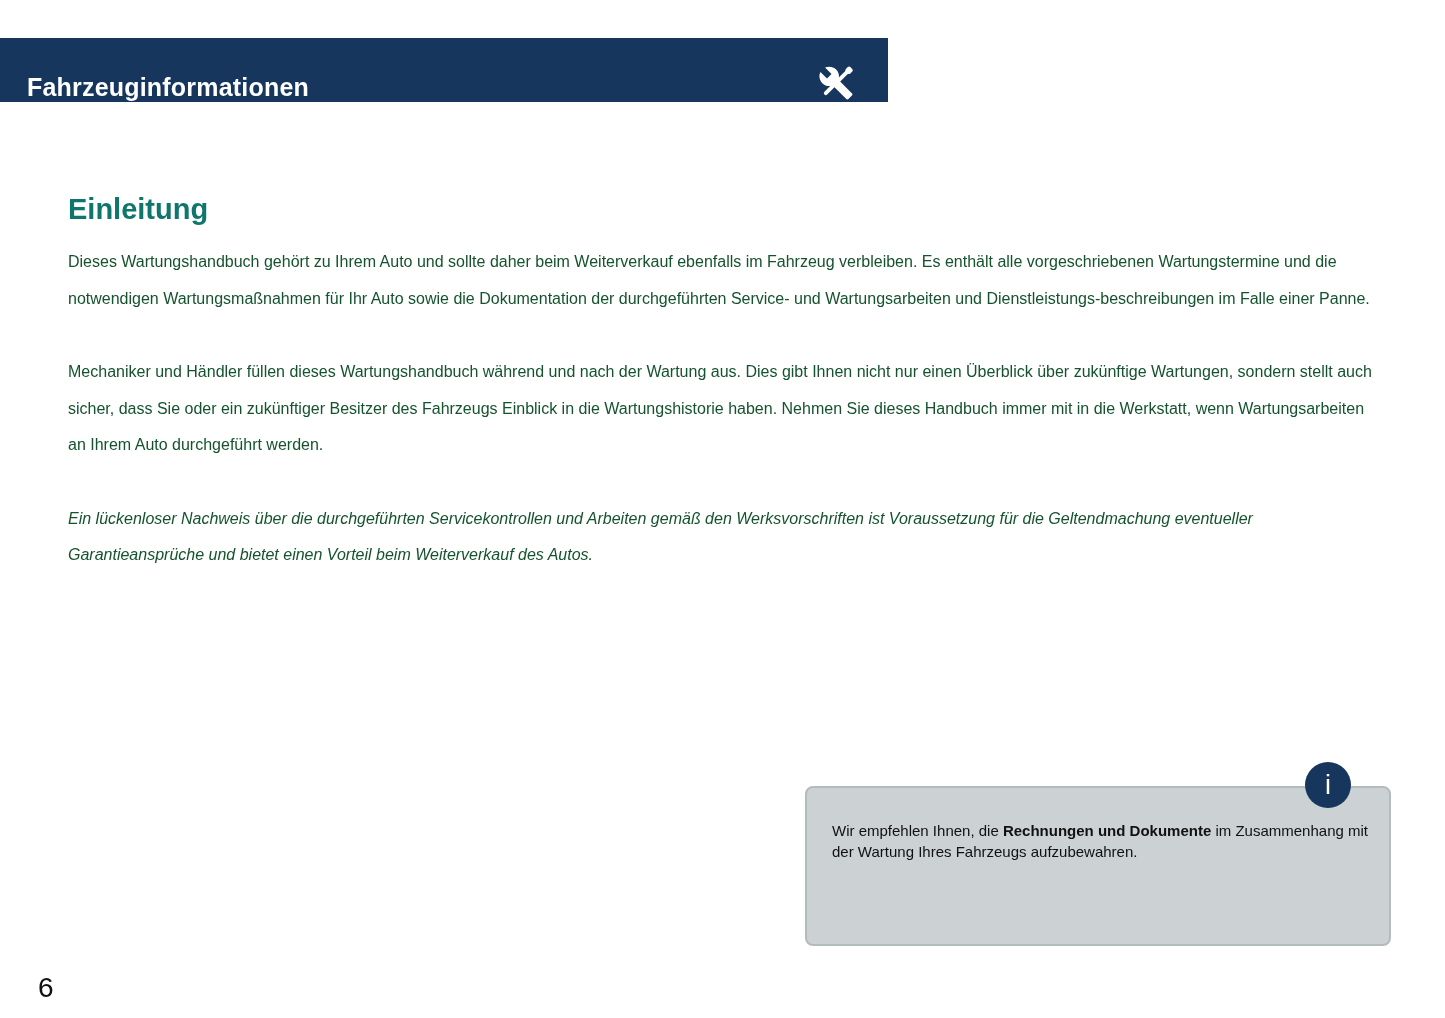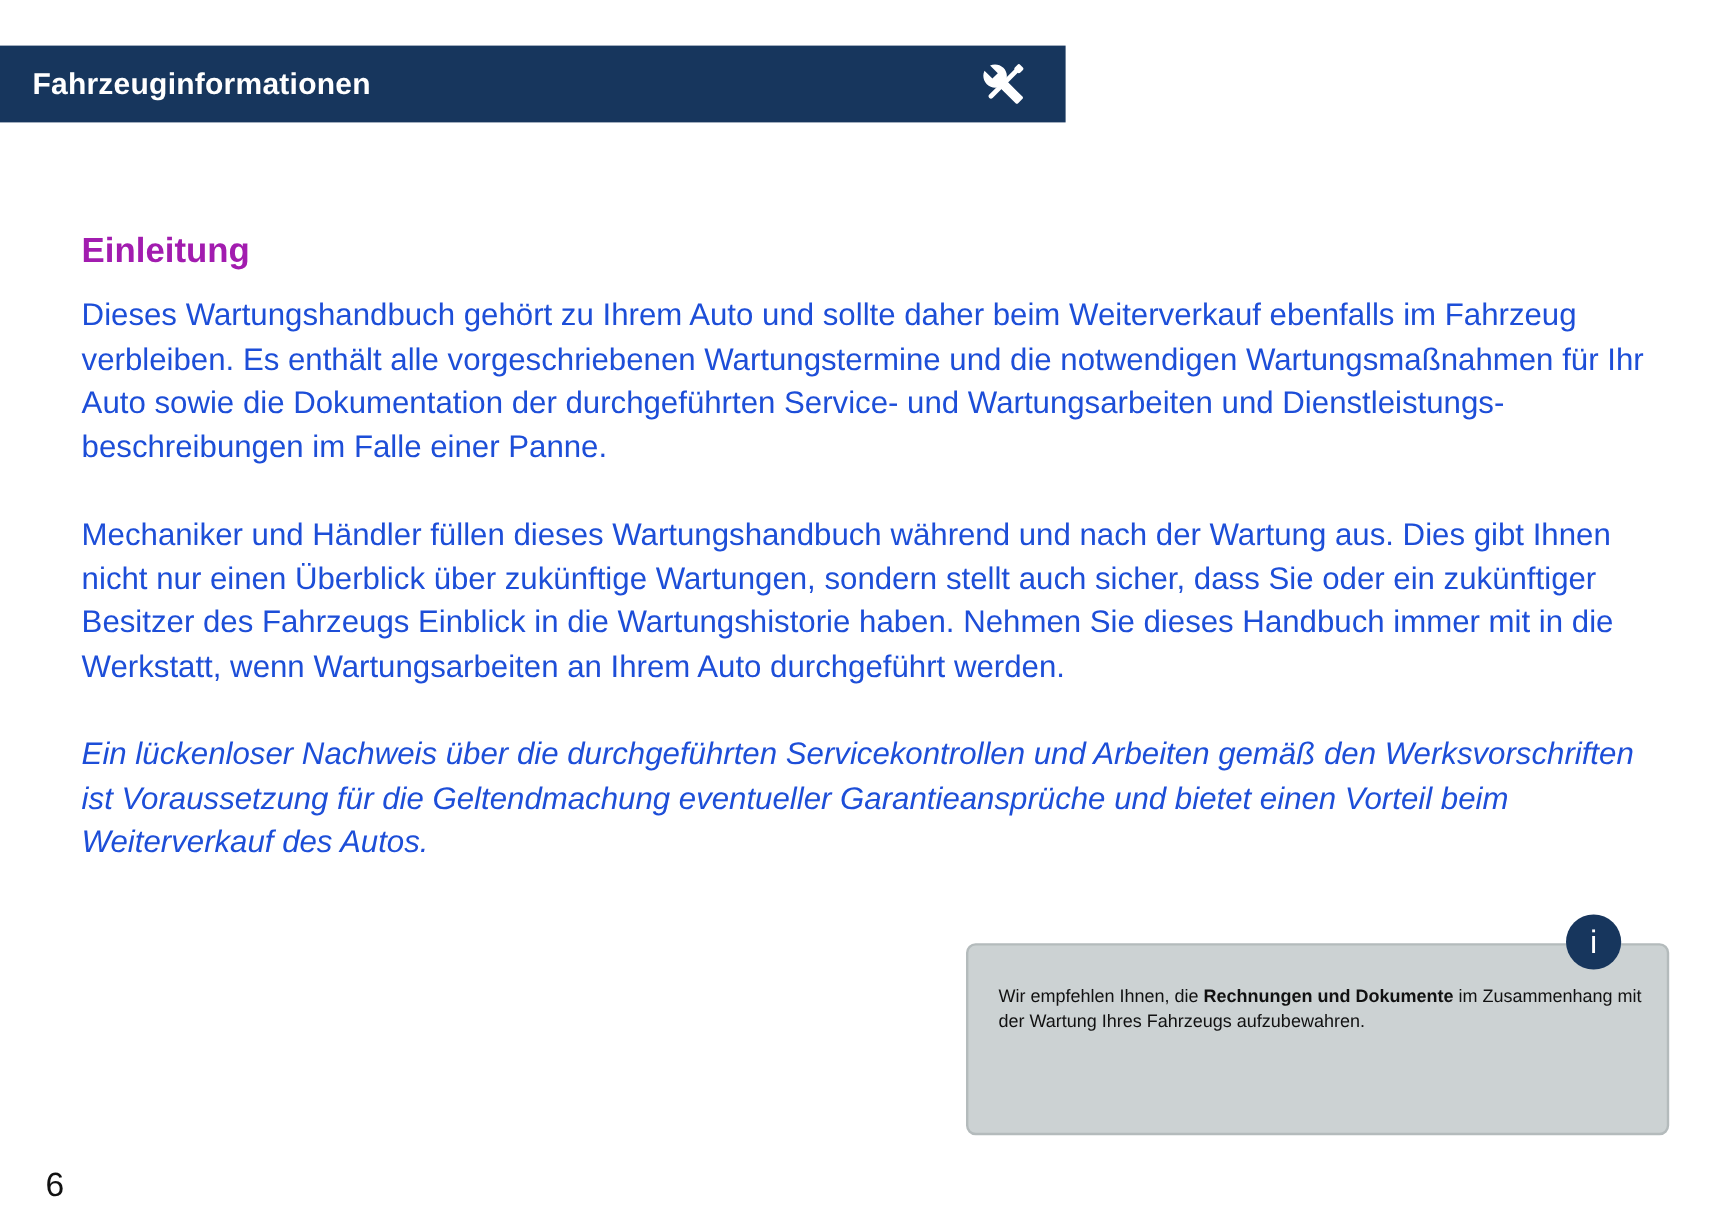--- a/index.html
+++ b/index.html
@@ -15,21 +15,21 @@
 
   
   .header-bar {
     position: absolute;
     left: 0;
     top: 38px;
     width: 888px;
     height: 64px;
     background: #17365d;
     display: flex;
-    align-items: center;
+    align-items: flex-end;
     justify-content: space-between;
     padding: 0 30px 0 27px;
   }
   .header-title {
     color: #ffffff;
     font-size: 25px;
     font-weight: bold;
     letter-spacing: 0.2px;
   }
   .header-icon {
@@ -43,27 +43,27 @@
   
   .content {
     position: absolute;
     left: 68px;
     top: 193px;
     width: 1312px;
   }
   .section-heading {
     font-size: 29px;
     font-weight: bold;
-    color: #a21caf;
+    color: #0f766e;
     margin-bottom: 18px;
   }
   .body-para {
-    font-size: 26px;
+    font-size: 16px;
     line-height: 36.5px;
-    color: #1d4ed8;
+    color: #14532d;
     margin-bottom: 37px;
   }
   .body-para:last-child { margin-bottom: 0; font-style: italic; }
 
   
   .info-box {
     position: absolute;
     left: 805px;
     top: 786px;
     width: 586px;

